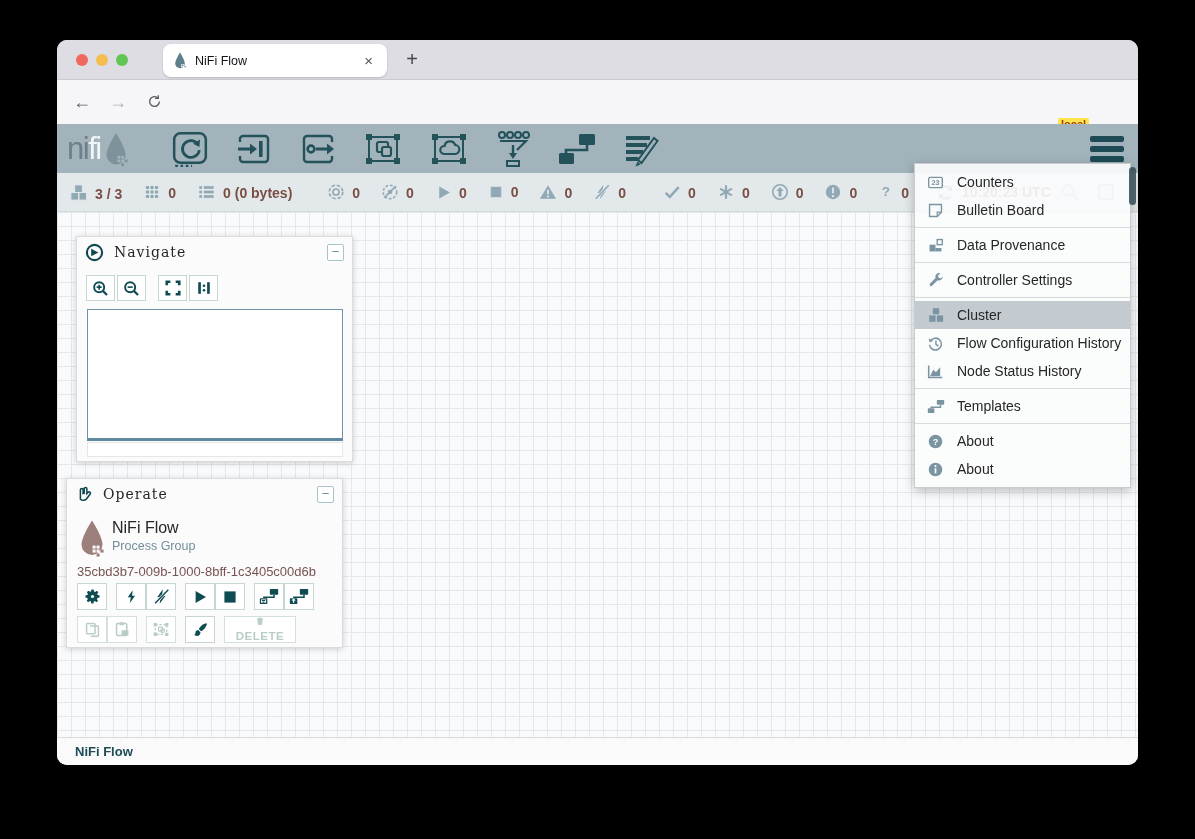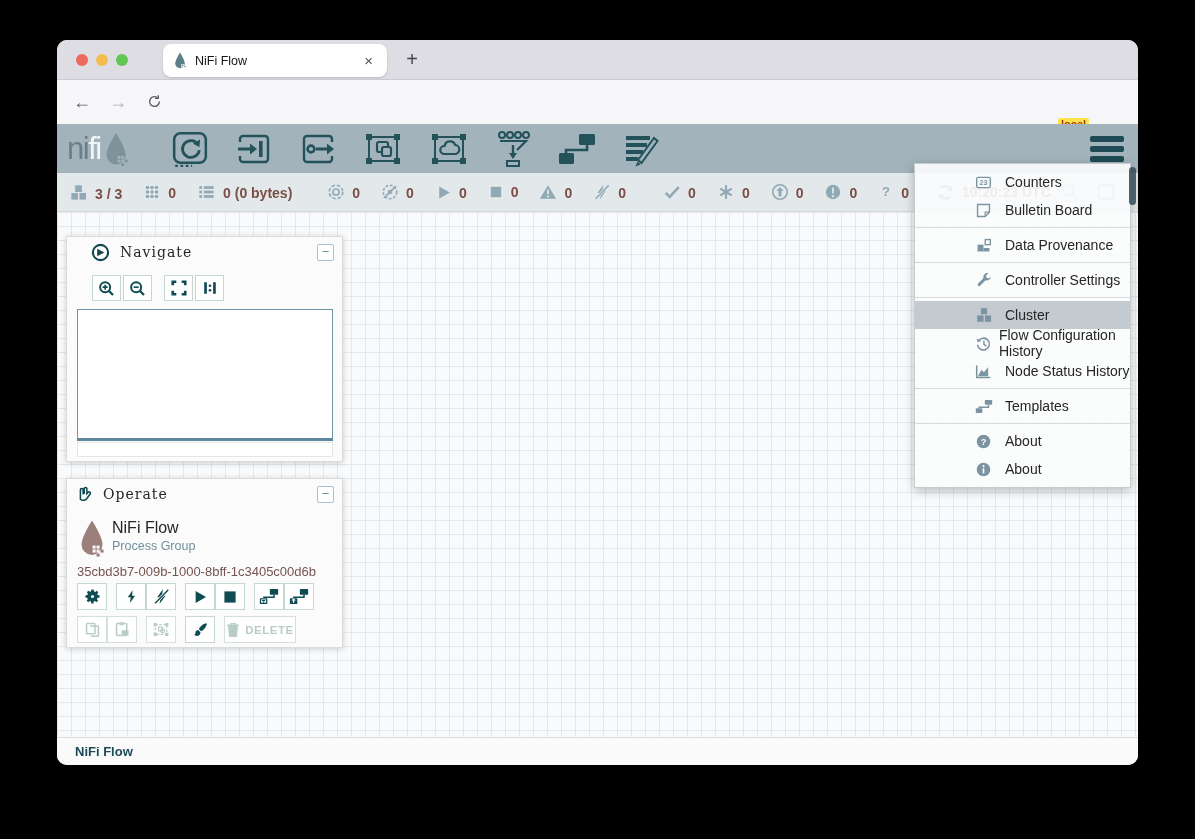--- a/index.html
+++ b/index.html
@@ -64,47 +64,47 @@
                     display:flex; align-items:center; padding-left:18px; }
   .breadcrumb { font-size:13px; font-weight:700; color:#1C4B55; }
 
   
   .panel { position:absolute; width:277px; background:#FBFBFB; border:1px solid #DBDBDB; box-shadow:0 1px 6px rgba(0,0,0,.18); }
   .panel-head { height:30px; display:flex; align-items:center; padding:0 8px; }
   .panel-head .ph-ico { color:#10474F; margin-right:10px; }
   .panel-title { font-family:"DejaVu Serif",serif; font-size:14px; color:#262626; letter-spacing:1px; flex:1; }
   .collapse-btn { width:17px; height:17px; border:1px solid #A9C3CC; border-radius:2px; color:#5D8C99;
                   font-size:13px; line-height:14px; text-align:center; background:#fff; }
-  .navigate { left:9px; top:196px; height:226px;padding-left:16px; }
+  .navigate { left:19px; top:196px; height:226px; }
   .nav-tools { display:flex; padding:8px 0 0 9px; }
   .ibtn { width:29px; height:26px; background:#fff; border:1px solid #C6D6D1; color:#0F4C52;
           display:flex; align-items:center; justify-content:center; margin-right:2px; }
   .gapL { margin-left:10px; }
   .birdseye { position:absolute; left:10px; top:72px; width:256px; height:132px; background:#fff;
               border:1px solid #6E93A4; border-bottom:3px solid #5E87A0; }
   .brand-strip { position:absolute; left:10px; top:205px; width:256px; height:15px; background:#fff; border:1px solid #E4E7E6; }
 
   .operate { left:9px; top:438px; height:170px; }
   .op-drop { position:absolute; left:11px; top:40px; }
   .op-name { position:absolute; left:45px; top:40px; font-size:16px; color:#262626; }
   .op-type { position:absolute; left:45px; top:60px; font-size:12.5px; color:#728E9B; }
   .op-id { position:absolute; left:10px; top:85px; font-size:13px; color:#775351; }
   .op-row { position:absolute; left:10px; display:flex; }
   .op-row1 { top:104px; } .op-row2 { top:137px; }
   .obtn { width:30px; height:27px; background:#fff; border:1px solid #C6D6D1; color:#0F4C52;
           display:flex; align-items:center; justify-content:center; margin-right:0; }
   .obtn.sp { margin-left:9px; }
   .obtn.disabled { color:#B9CDC7; border-color:#D3E0DB; }
-  .obtn.wide { width:72px; font-size:11.5px; font-weight:700; letter-spacing:.5px; gap:5px; }
+  .obtn.wide { width:72px; font-size:11.5px; font-weight:700; letter-spacing:.5px; gap:5px;flex-direction:column; }
 
   
   .menu { position:absolute; left:857px; top:123px; width:217px; background:rgba(251,252,252,.91);
           border:1px solid #C9CCCE; box-shadow:0 3px 10px rgba(0,0,0,.25); padding:4px 0; z-index:30; }
   .menu-item { height:28px; display:flex; align-items:center; padding-left:12px; font-size:14px; color:#262626; }
-  .menu-item .mi { width:30px; color:#7B94A1; display:flex;margin-left:48px; }
+  .menu-item .mi { width:30px; color:#7B94A1; display:flex; }
   .menu-item.hl { background:#C3CBD1; }
   .menu-divider { border-top:1px solid #D8DBDD; margin:3px 0; }
 
   .scroll-thumb { position:absolute; left:1072px; top:127px; width:7px; height:38px; border-radius:4px;
                   background:rgba(52,74,86,.85); z-index:40; }
 </style>
 </head>
 <body>
 
 <div class="window">

